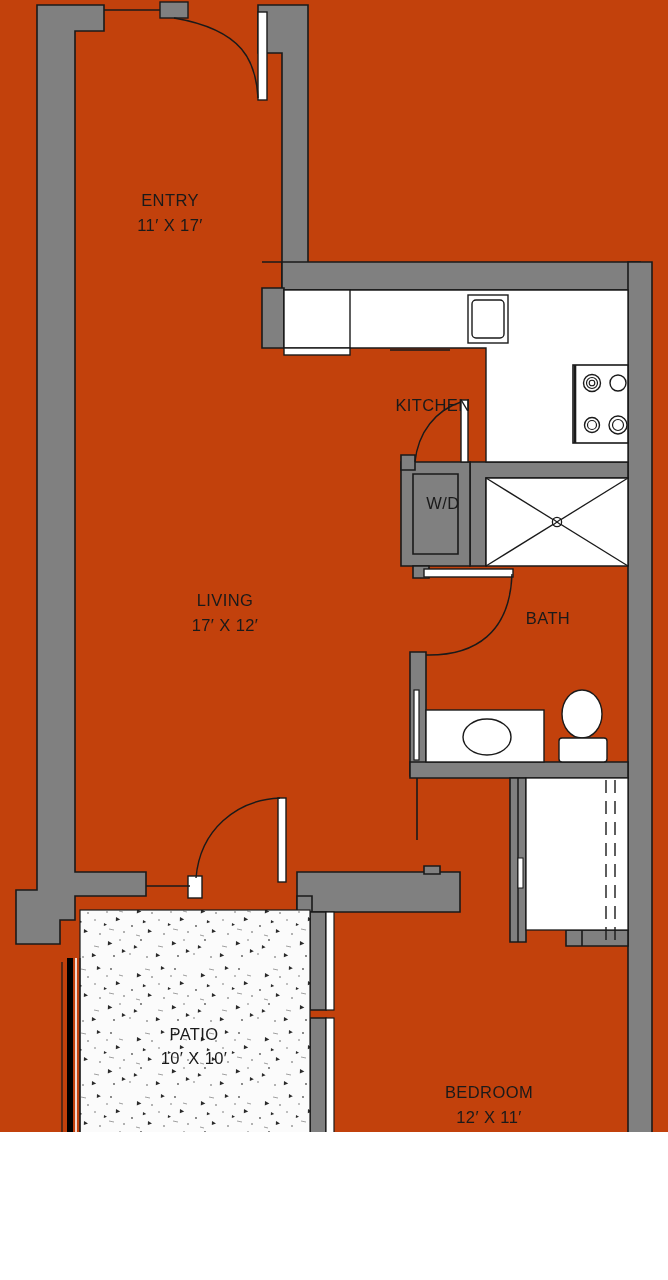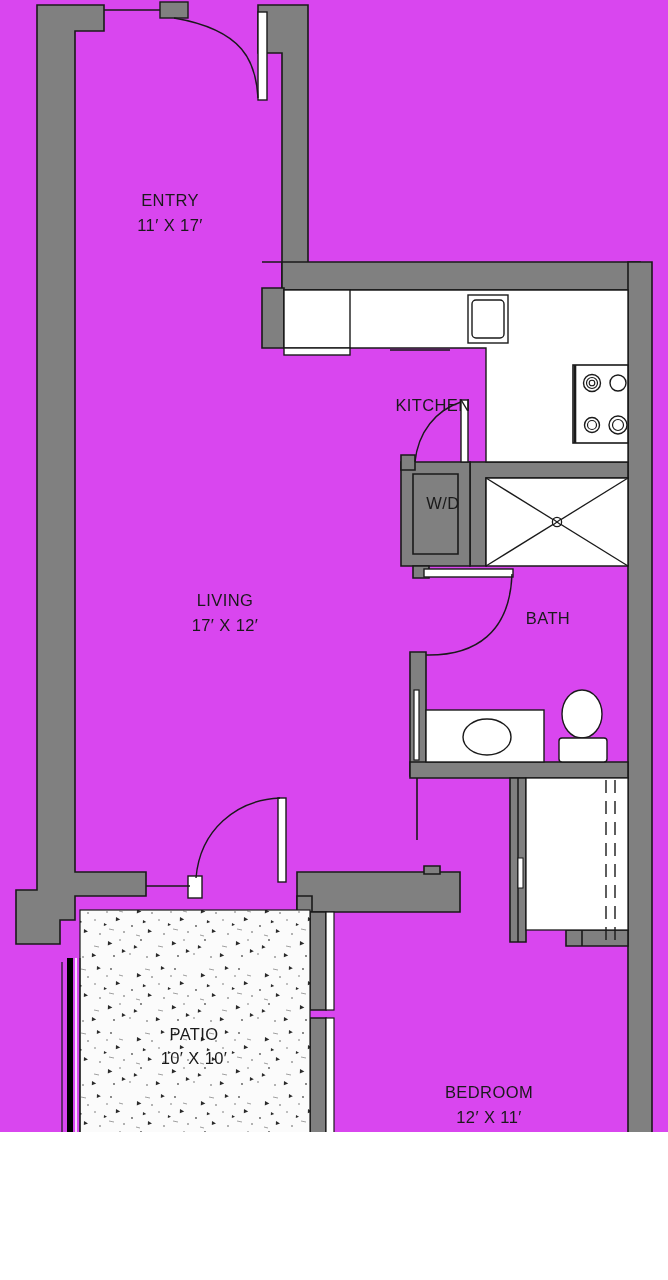--- a/index.html
+++ b/index.html
@@ -1,17 +1,17 @@
 <!DOCTYPE html>
 <html><head>
 <meta charset="utf-8">
 <style>
   html,body{margin:0;padding:0;background:#ffffff;}
   body{font-family:"Liberation Sans", sans-serif;}
-  #plan-root{position:relative;width:668px;height:1132px;background:#d946ef;overflow:hidden;}
+  #plan-root{position:relative;width:668px;height:1132px;background:#c2410c;overflow:hidden;}
   svg#floorplan{display:block;width:668px;height:1280px;}
   .rm-label{font-family:"Liberation Sans", sans-serif;font-size:16.5px;fill:#1a1a1a;text-anchor:middle;letter-spacing:.4px;}
   .rm-dim{font-family:"Liberation Sans", sans-serif;font-size:16.5px;fill:#1a1a1a;text-anchor:middle;letter-spacing:.4px;}
 </style>
 </head>
 <body>
 
 <div id="plan-root">
 <svg id="floorplan" viewBox="0 0 668 1280" xmlns="http://www.w3.org/2000/svg">
 

